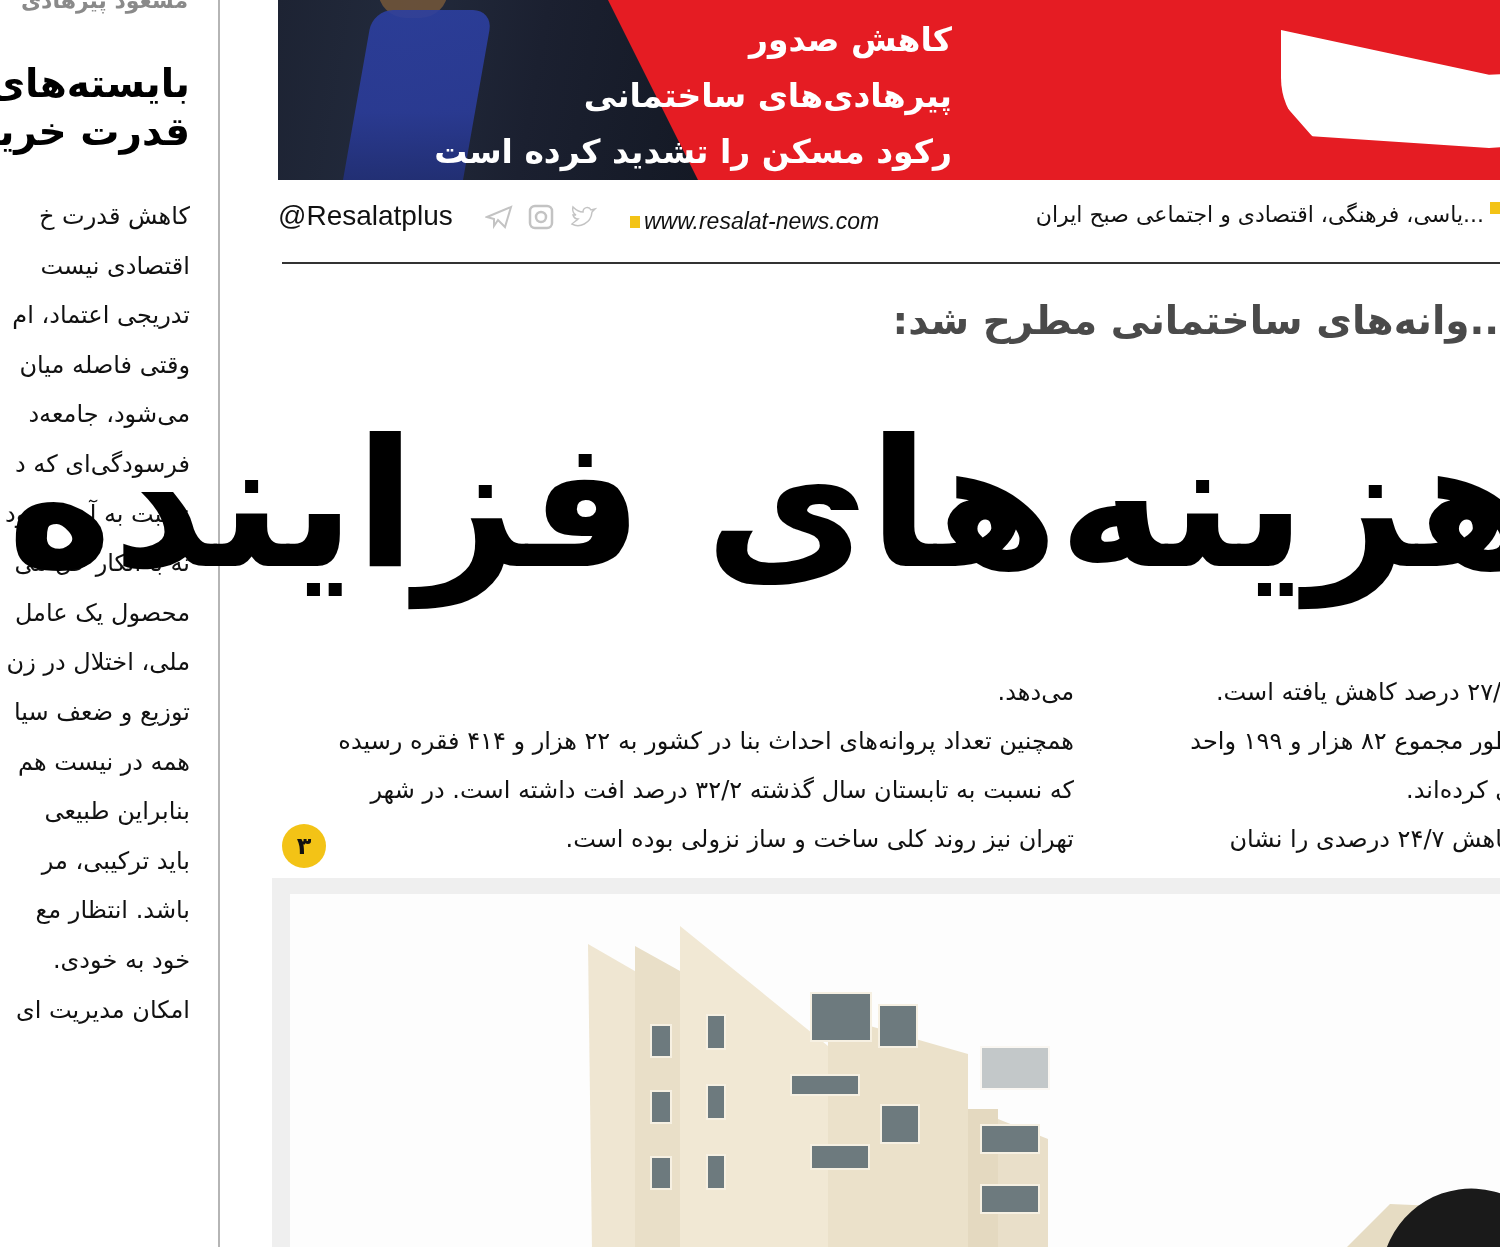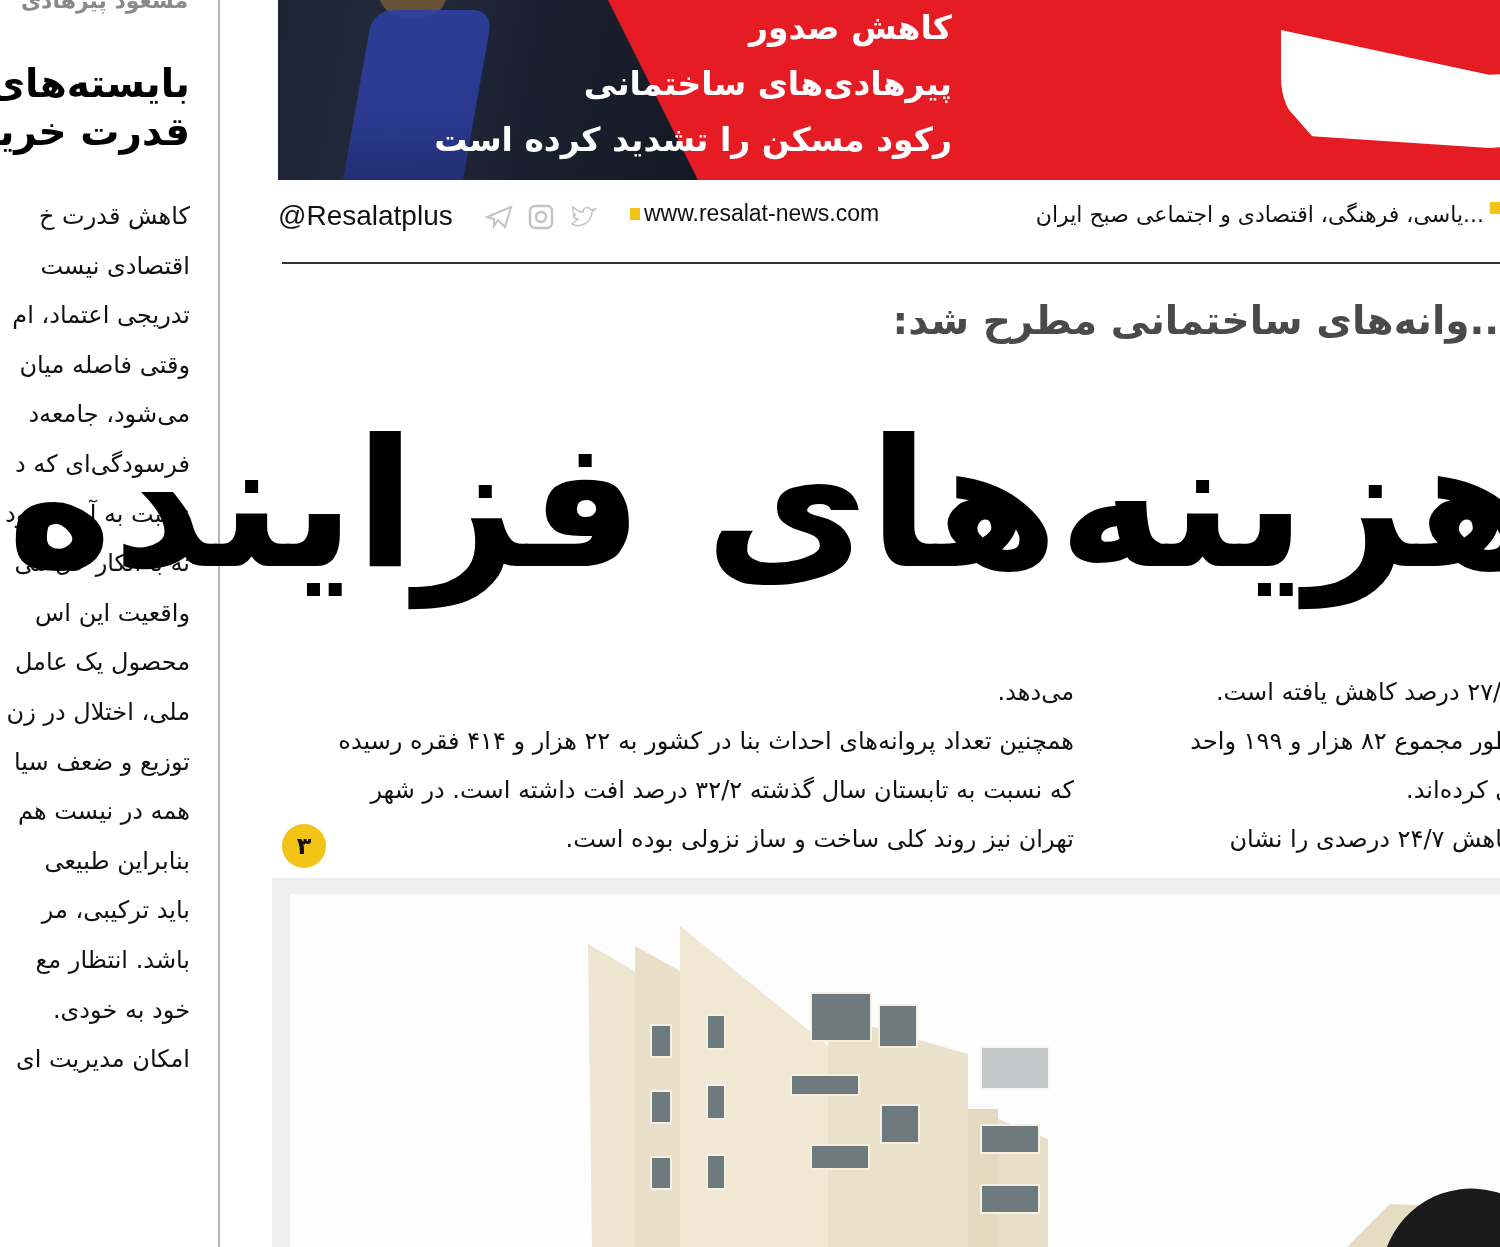--- a/index.html
+++ b/index.html
@@ -41,42 +41,42 @@
     .banner-photo .shirt {
       position: absolute; left: 80px; top: 10px; width: 120px; height: 170px;
       background: linear-gradient(180deg, #2c3fa0, #2b3c9a 60%, #22307a);
       transform: skewX(-10deg); opacity: 0.9; border-radius: 20px 20px 0 0;
     }
     .banner-photo .collar {
       position: absolute; left: 100px; top: -10px; width: 70px; height: 28px;
       background: #7a5a3a; border-radius: 0 0 35px 35px; opacity: 0.8;
     }
     .banner-text {
-      position: absolute; left: 294px; top: 0; width: 380px; direction: rtl; text-align: right;
+      position: absolute; left: 294px; top: 12px; width: 380px; direction: rtl; text-align: right;
       color: #fff; font-weight: bold; font-size: 33px; line-height: 56px;
     }
     .banner-text div { white-space: nowrap; }
     .banner-white-shape {
       position: absolute; left: 1003px; top: 30px; width: 520px; height: 118px;
       background: #ffffff;
       border-radius: 0 0 0 70px;
       clip-path: polygon(0 0, 40% 38%, 100% 25%, 100% 82%, 40% 100%, 6% 90%, 0 60%);
     }
 
     
     .info-strip {
       position: absolute; left: 278px; top: 196px; width: 1222px; height: 44px;
       display: flex; align-items: center;
     }
     .handle { position: absolute; left: 0; top: 4px; font-family: "Liberation Sans", sans-serif; font-size: 28px; color: #111; }
     .social-icons { position: absolute; left: 207px; top: 8px; display: flex; gap: 14px; }
     .social-icons span { width: 28px; height: 26px; display: inline-block; opacity: 0.35; }
     .website {
-      position: absolute; left: 352px; top: 4px; font-family: "Liberation Sans", sans-serif; font-size: 23px;
-      color: #111; display: flex; align-items: center;
+      position: absolute; left: 352px; top: 12px; font-family: "Liberation Sans", sans-serif; font-size: 23px;
+      color: #111; display: flex; align-items: center; font-style: italic;
     }
     .bullet-sq { display: inline-block; width: 10px; height: 12px; background: #f3c316; margin-right: 4px; }
     .tagline {
       position: absolute; right: 0; top: 6px; font-size: 22px; direction: rtl; white-space: nowrap;
       display: flex; color: #111;
     }
     .tagline .bullet-sq { margin-right: 0; margin-left: 6px; }
     .rule-top {
       position: absolute; left: 282px; top: 262px; width: 1218px; height: 2px; background: #333;
     }
@@ -140,21 +140,20 @@
   </div>
   <div class="left-body">
     <div>کاهش قدرت خ</div>
     <div>اقتصادی نیست</div>
     <div>تدریجی اعتماد، ام</div>
     <div>وقتی فاصله میان</div>
     <div>می‌شود، جامعه‌د</div>
     <div>فرسودگی‌ای که د</div>
     <div>نسبت به آینده خود</div>
     <div>نه با انکار حل می</div>
-    <div>واقعیت این اس</div>
     <div>محصول یک عامل</div>
     <div>ملی، اختلال در زن</div>
     <div>توزیع و ضعف سیا</div>
     <div>همه در نیست هم</div>
     <div>بنابراین طبیعی</div>
     <div>باید ترکیبی، مر</div>
     <div>باشد. انتظار مع</div>
     <div>خود به خودی.</div>
     <div>امکان مدیریت ای</div>
   </div>

